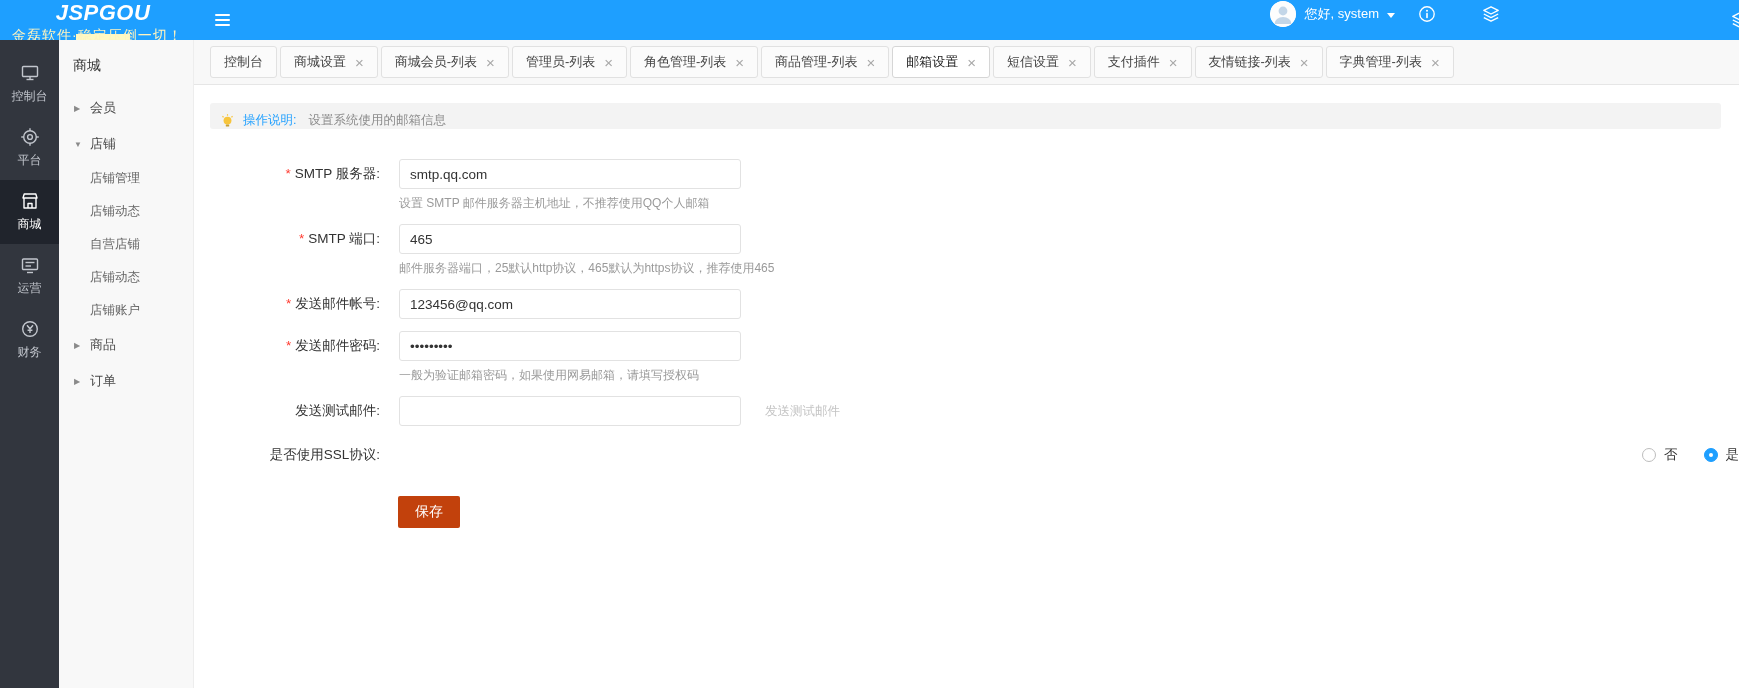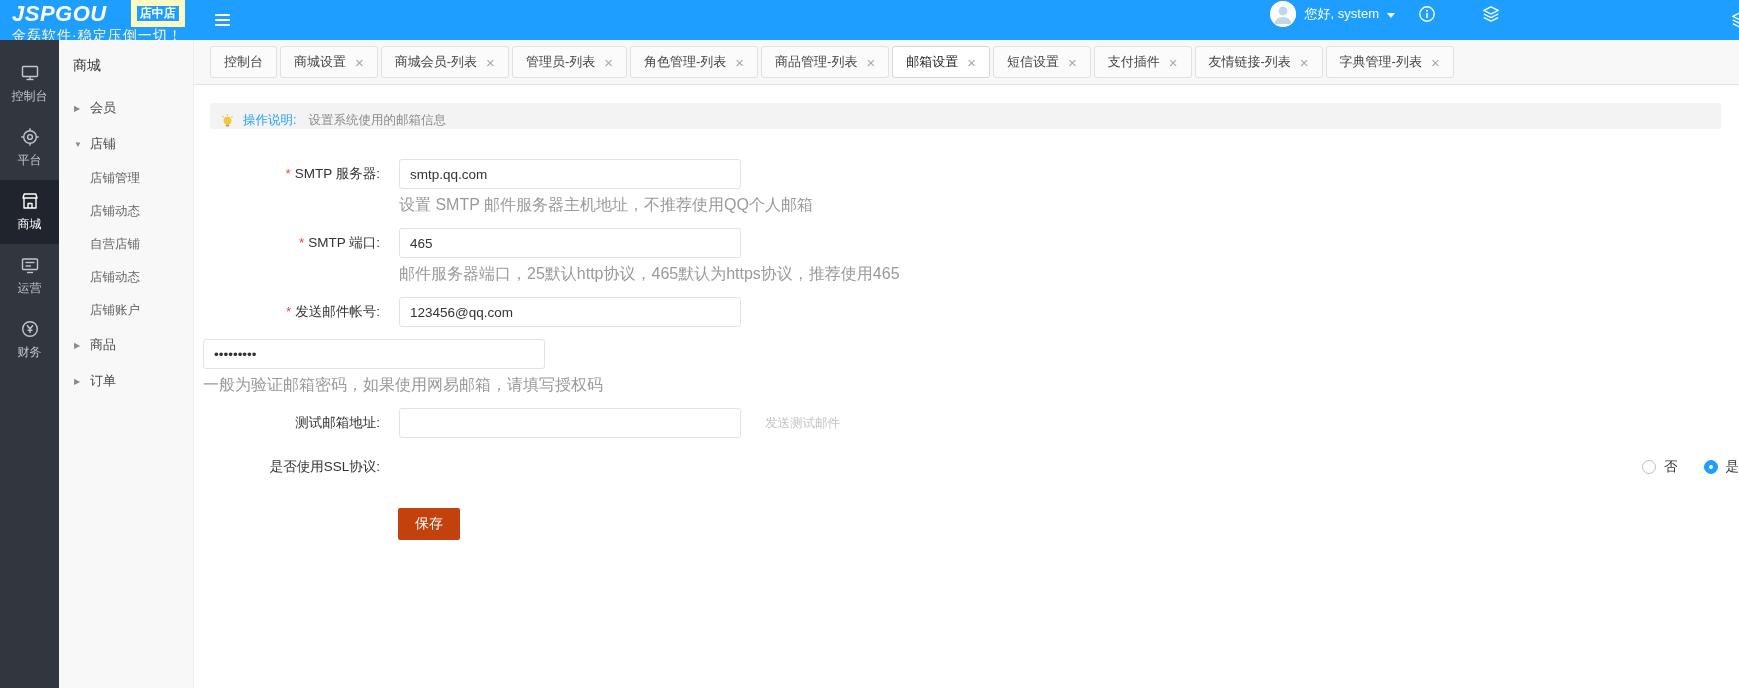--- a/index.html
+++ b/index.html
@@ -3,21 +3,21 @@
 <meta charset="utf-8">
 <style>
   *{box-sizing:border-box;margin:0;padding:0;}
   html,body{background:#e9e9e9;}
   body{font-family:"Liberation Sans","DejaVu Sans",sans-serif;}
   .app{position:relative;width:1739px;height:688px;background:#fff;overflow:hidden;}
 
   
   .header{position:absolute;top:0;left:0;width:100%;height:40px;background:#1E9FFF;display:flex;align-items:center;color:#fff;z-index:20;}
   .logo-area{width:194px;height:40px;padding:2px 0 0 12px;flex:0 0 auto;overflow:hidden;}
-  .logo-line{display:flex;align-items:center;gap:24px;height:23px;}
+  .logo-line{display:flex;align-items:center;gap:10px;height:23px;flex-direction:column;}
   .logo-text{font-size:22px;font-weight:bold;font-style:italic;letter-spacing:.5px;line-height:22px;white-space:nowrap;}
   .logo-badge{border:6px solid #fef9c3;font-size:12px;font-weight:bold;padding:0 3px;line-height:15px;white-space:nowrap;}
   .slogan{font-size:14px;color:#fdf3c0;letter-spacing:1px;margin-top:2px;white-space:nowrap;}
   .burger{width:40px;height:40px;display:flex;flex-direction:column;justify-content:center;align-items:center;gap:3px;cursor:pointer;margin-left:8px;}
   .burger i{display:block;width:15px;height:2px;background:#fff;border-radius:1px;}
   .header-right{position:absolute;right:216px;top:0;height:28px;display:flex;align-items:center;}
   .avatar{width:26px;height:26px;border-radius:50%;overflow:hidden;background:#fff;flex:0 0 auto;cursor:pointer;}
   .greeting{font-size:13px;margin:0 5px 0 9px;cursor:pointer;white-space:nowrap;}
   .caret{width:0;height:0;border-left:4px solid transparent;border-right:4px solid transparent;border-top:5px solid #fff;margin:2px 0 0 3px;cursor:pointer;}
   .header-icon{width:64px;height:40px;display:flex;justify-content:center;align-items:center;cursor:pointer;}
@@ -49,21 +49,21 @@
   .tip-label{color:#1E9FFF;cursor:default;}
   .tip-text{color:#8c8c8c;margin-left:4px;}
   .form{margin-top:30px;}
   .form-row{display:flex;margin-bottom:12px;}
   .form-label{width:196px;text-align:right;padding-right:10px;font-size:13.5px;color:#333;line-height:30px;flex:0 0 auto;}
   .req{color:#ff3b30;margin-right:4px;}
   .form-field{margin-left:9px;}
   .input-line{display:flex;align-items:center;}
   .text-input{width:342px;height:30px;border:1px solid #e2e2e2;border-radius:3px;padding:0 10px;font-size:13.5px;color:#333;outline:none;background:#fff;font-family:inherit;}
   .inline-action{margin-left:24px;font-size:12.5px;color:#c4c4c4;cursor:pointer;white-space:nowrap;}
-  .help{margin-top:6px;font-size:16px;color:#9a9a9a;}
+  .help{margin-top:6px;font-size:12px;color:#9a9a9a;}
   .radio-row{margin-top:14px;justify-content:space-between;}
   .radio-group{display:flex;align-items:center;gap:26px;margin-left:8px;line-height:30px;}
   .radio{display:flex;align-items:center;gap:8px;font-size:13.5px;color:#333;cursor:pointer;}
   .radio-circle{width:14px;height:14px;border-radius:50%;border:1px solid #bdbdbd;background:#fff;position:relative;flex:0 0 auto;}
   .radio.selected .radio-circle{border-color:#1E9FFF;background:#1E9FFF;}
   .radio.selected .radio-circle::after{content:"";position:absolute;left:4px;top:4px;width:4px;height:4px;border-radius:50%;background:#fff;}
   .save-row{margin:26px 0 0 204px;}
   .save-btn{min-width:60px;height:32px;background:#c2410c;color:#fff;border:none;border-radius:2px;font-size:14px;padding:0 17px;cursor:pointer;font-family:inherit;}
 </style>
 </head>
@@ -287,29 +287,30 @@
           </div>
           <div class="form-row">
             <div class="form-label"><span class="req">*</span>发送邮件帐号:</div>
             <div class="form-field">
               <div class="input-line">
                 <input class="text-input" value="123456@qq.com" style="">
               </div>
             </div>
           </div>
           <div class="form-row">
+            <div class="form-label"><span class="req">*</span>发送邮件密码:</div>
             <div class="form-field">
               <div class="input-line">
                 <input class="text-input" value="•••••••••" style="">
               </div>
               <div class="help">一般为验证邮箱密码，如果使用网易邮箱，请填写授权码</div>
             </div>
           </div>
           <div class="form-row">
-            <div class="form-label">测试邮箱地址:</div>
+            <div class="form-label">发送测试邮件:</div>
             <div class="form-field">
               <div class="input-line">
                 <input class="text-input" style="">
                 <span class="inline-action">发送测试邮件</span>
               </div>
             </div>
           </div>
         </div>
 
       <div class="form-row radio-row">

